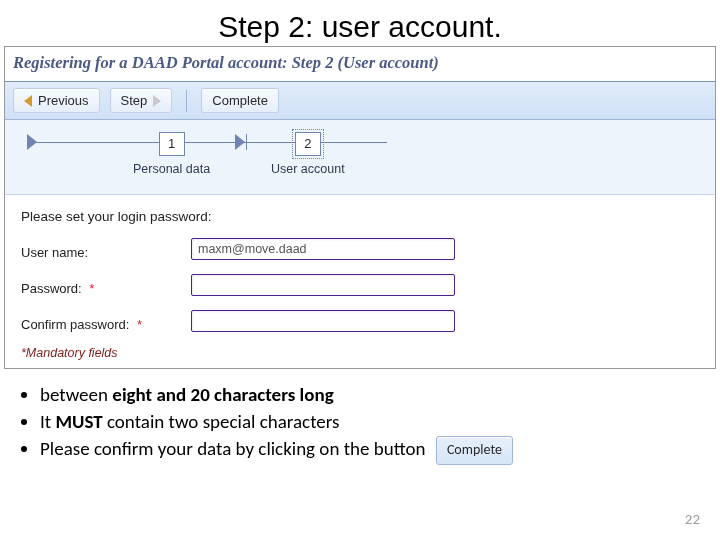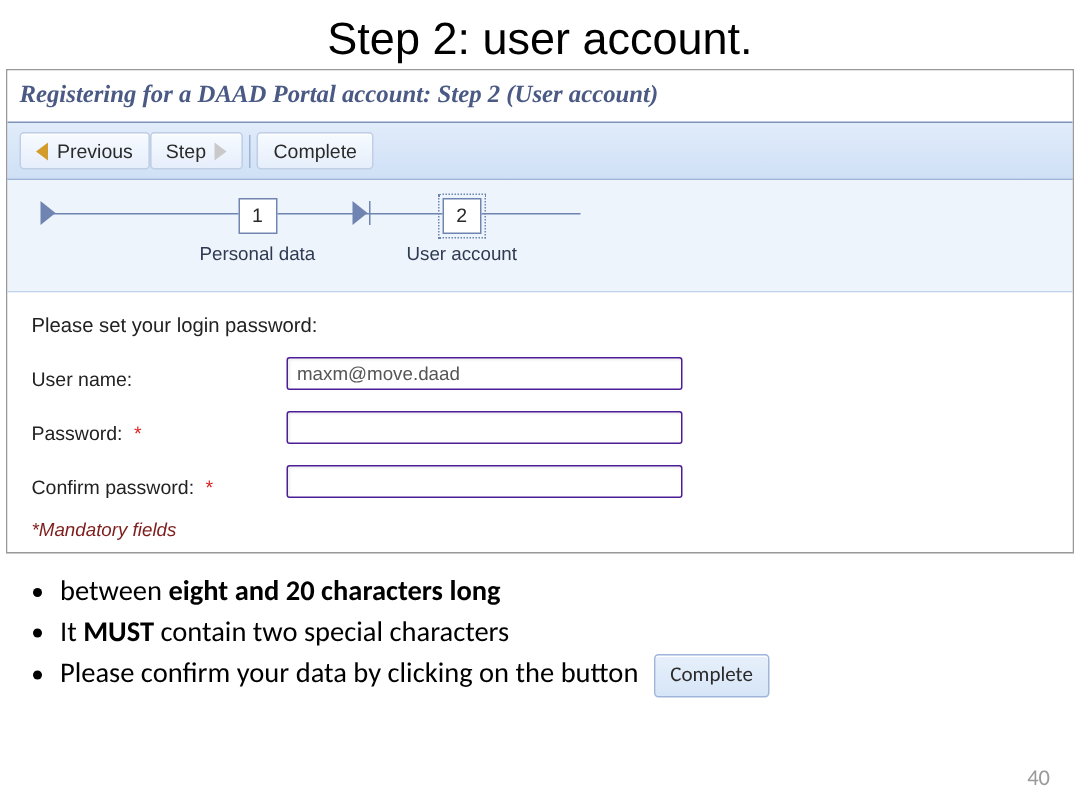--- a/index.html
+++ b/index.html
@@ -1,20 +1,20 @@
 <!DOCTYPE html>
 <html><head>
 <meta charset="utf-8">
 <style>
   html,body{margin:0;padding:0;font-family:Arial,Helvetica,sans-serif;background:#fff;}
   body{width:720px;height:540px;position:relative;}
   .slide-title{font-size:30px;font-weight:normal;text-align:center;margin:10px 0 2px;}
   .panel{border:1px solid #999;background:#f5f8fd;margin:0 4px;}
   .panel-title{font-family:Liberation Serif, serif;font-weight:bold;font-style:italic;font-size:16.5px;color:#4a5a85;background:#fff;border-bottom:1px solid #7f93b8;padding:6px 8px 8px;}
-  .toolbar{background:linear-gradient(#e1ecfa,#cfe0f6);border-bottom:1px solid #9db5d6;padding:6px 8px;display:flex;gap:0;align-items:center;}
+  .toolbar{background:linear-gradient(#e1ecfa,#cfe0f6);border-bottom:1px solid #9db5d6;padding:6px 8px;display:flex;gap:10px;align-items:center;}
   .nav-btn{display:inline-flex;align-items:center;gap:6px;background:linear-gradient(#f7fbff,#e6eefb);border:1px solid #c0cee6;border-radius:3px;padding:4px 10px;font-size:13px;color:#2a2a2a;cursor:pointer;box-shadow:0 1px 0 #fff inset;}
   .nav-btn .tri{width:0;height:0;border-top:6px solid transparent;border-bottom:6px solid transparent;}
   .tri-left{border-right:8px solid #d39b2a;}
   .tri-right{border-left:8px solid #d39b2a;}
   .tri-right.dim{border-left-color:#c9c9c9;}
   .sep{width:1px;height:22px;background:#9db5d6;margin:0 4px;}
   .wizard{background:#edf4fb;padding:10px 8px 6px;border-bottom:1px solid #c3d3eb;}
   .rail{position:relative;height:58px;}
   .line{position:absolute;top:12px;left:16px;right:320px;height:1px;background:#6f84b1;}
   .startcap,.endcap{position:absolute;top:4px;width:0;height:0;}
@@ -118,13 +118,13 @@
     <li>
       <span>It </span><span class="b">MUST</span><span> contain two special characters</span>
     </li>
     <li>
       <span>Please confirm your data by clicking on the button</span>
       <span class="complete-inline">Complete</span>
     </li>
   </ul>
 </div>
 
-<div class="pagenum">40</div>
+<div class="pagenum">22</div>
 
 </body></html>

